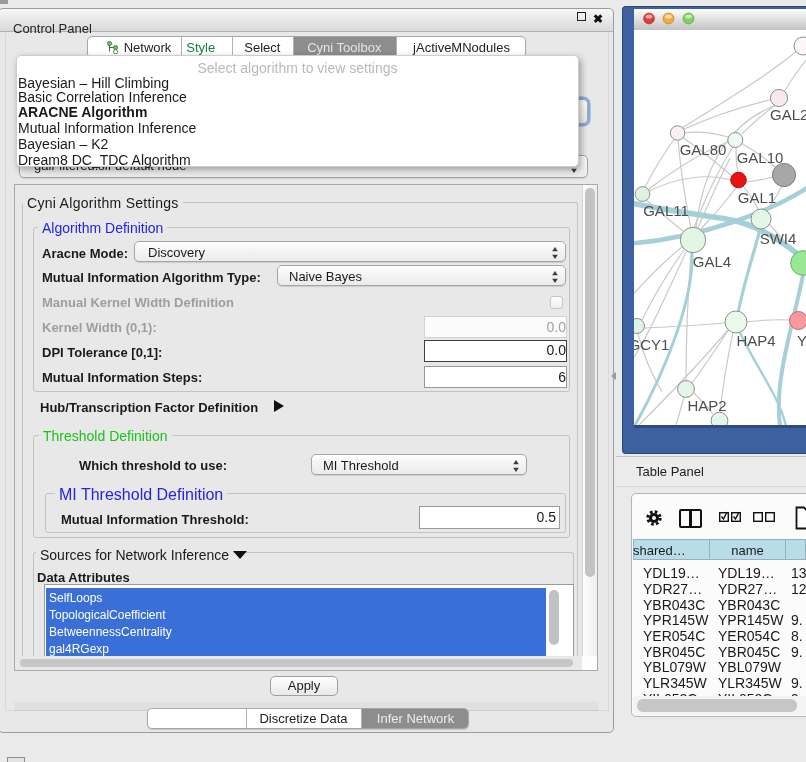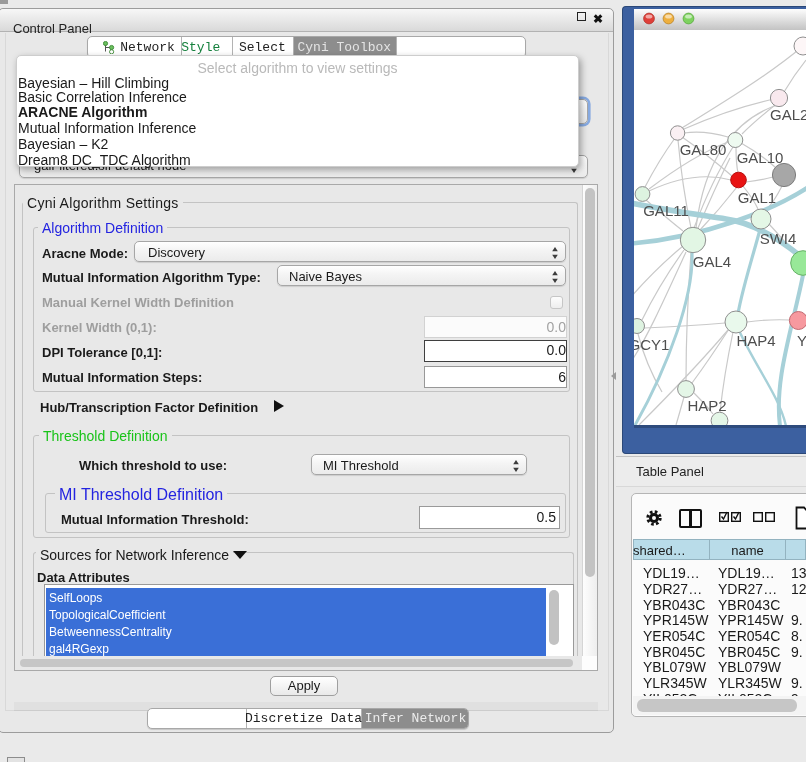--- a/index.html
+++ b/index.html
@@ -9,21 +9,21 @@
 .b { font-weight:bold; }
 .lbl { position:absolute; white-space:nowrap; }
 .grp { position:absolute; border:1px solid #c3c3c3; border-radius:3px; }
 .gl { position:absolute; background:#e8e8e8; padding:0 4px; white-space:nowrap; }
 .combo { position:absolute; border:1px solid #a6a6a6; border-radius:5px;
   background:linear-gradient(#ffffff,#f4f4f4 45%,#ebebeb); box-shadow:0 1px 1px rgba(0,0,0,0.12); }
 .field { position:absolute; background:#fff; text-align:right; font-size:14px;
   padding-right:0; }
 .seg { position:absolute; border:1px solid #a8a8a8; border-radius:5px; background:#fff;
   box-shadow:0 1px 1px rgba(0,0,0,0.15); overflow:hidden; }
-.segtx { position:absolute; top:0; bottom:0; display:flex; align-items:center; justify-content:center; white-space:nowrap;font-family:Liberation Mono, monospace; }
+.segtx { position:absolute; top:0; bottom:0; display:flex; align-items:center; justify-content:center; white-space:nowrap; }
 .sep { position:absolute; top:0; bottom:0; width:1px; background:#b3b3b3; }
 </style>
 </head>
 <body>
 
 <div class="ab" style="left:0;top:0;width:8px;height:4px;background:#9a9a9a;"></div>
 
 <div class="ab" id="cpwin" style="left:-2px;top:8px;width:616px;height:725px;background:#e8e8e8;border:1px solid #9c9c9c;border-radius:5px;">
 </div>
 
@@ -42,20 +42,21 @@
     <svg width="12" height="13" viewBox="0 0 12 13" style="margin-right:5px;">
       <path d="M2.5 3 L2.5 10.5 M2.5 6.5 L8 6.5 M8 6.5 L8 10.5" stroke="#555" stroke-width="1" fill="none"></path>
       <circle cx="2.5" cy="2.5" r="2.1" fill="#6abf5e" stroke="#3c8a34" stroke-width="0.9"></circle>
       <circle cx="8.6" cy="6.5" r="2.1" fill="#6abf5e" stroke="#3c8a34" stroke-width="0.9"></circle>
       <circle cx="8.6" cy="10.8" r="2.1" fill="#fff" stroke="#3c8a34" stroke-width="0.9"></circle>
     </svg>
     Network</div>
   <div class="segtx" style="left:87px;width:51.5px;color:#15803d;">Style</div>
   <div class="segtx" style="left:144px;width:60.7px;color:#222;">Select</div>
   <div class="segtx" style="left:204.7px;width:103.3px;color:#e4e4e4;">Cyni Toolbox</div>
+  <div class="segtx" style="left:308px;width:131px;color:#222;">jActiveMNodules</div>
 </div>
 
 <div class="ab" style="left:5px;top:33px;width:604px;height:678px;border:1px solid #d8d8d8;border-top:none;background:transparent;"></div>
 <div class="ab" style="left:14px;top:702px;width:584px;height:9px;background:#e0e0e0;border-bottom:1px solid #cccccc;"></div>
 
 <div class="combo" style="left:19px;top:155px;width:569px;height:23px;">
   <span style="position:absolute;left:14px;top:2px;font-size:13px;">galFiltered.sif default node</span>
   <svg width="6" height="12" viewBox="0 0 6 12" style="position:absolute;right:10px;top:4.5px;">
     <path d="M3 0 L5.8 4.2 H0.2 Z" fill="#3c3c3c"></path>
       <path d="M3 12 L5.8 7.8 H0.2 Z" fill="#3c3c3c"></path>

